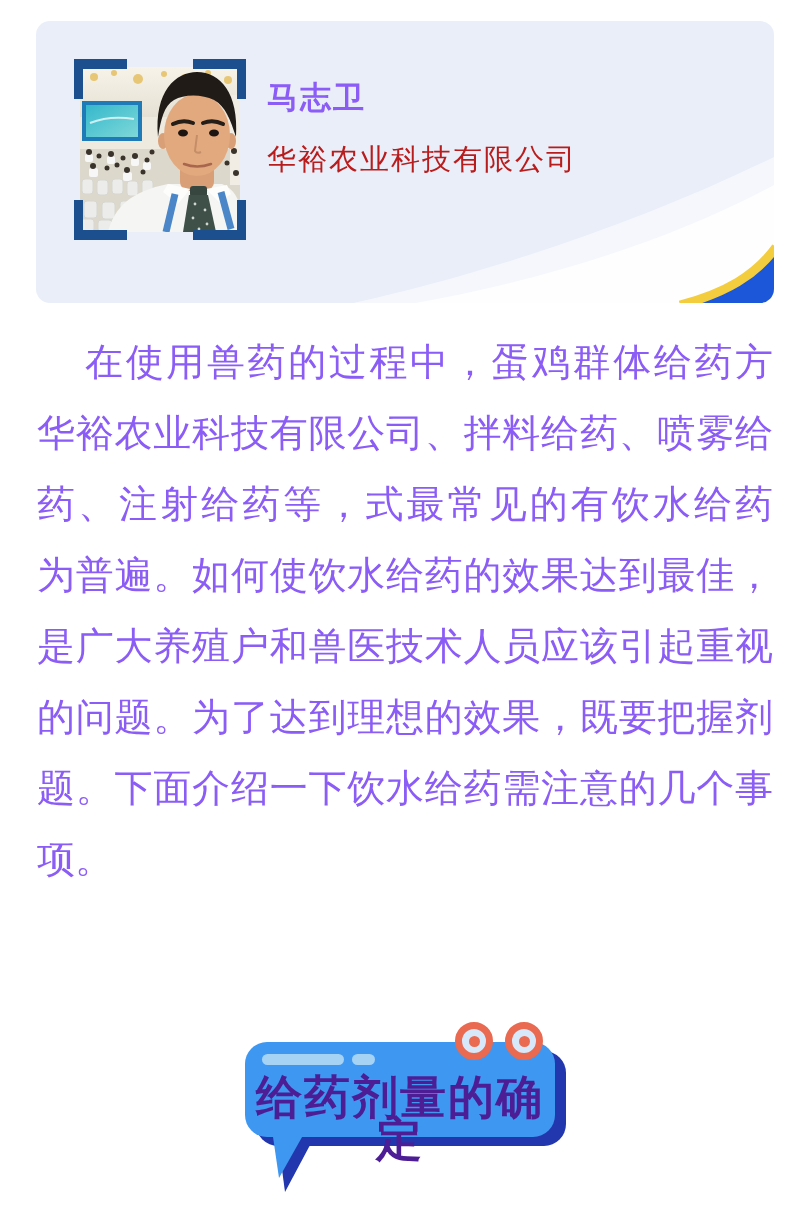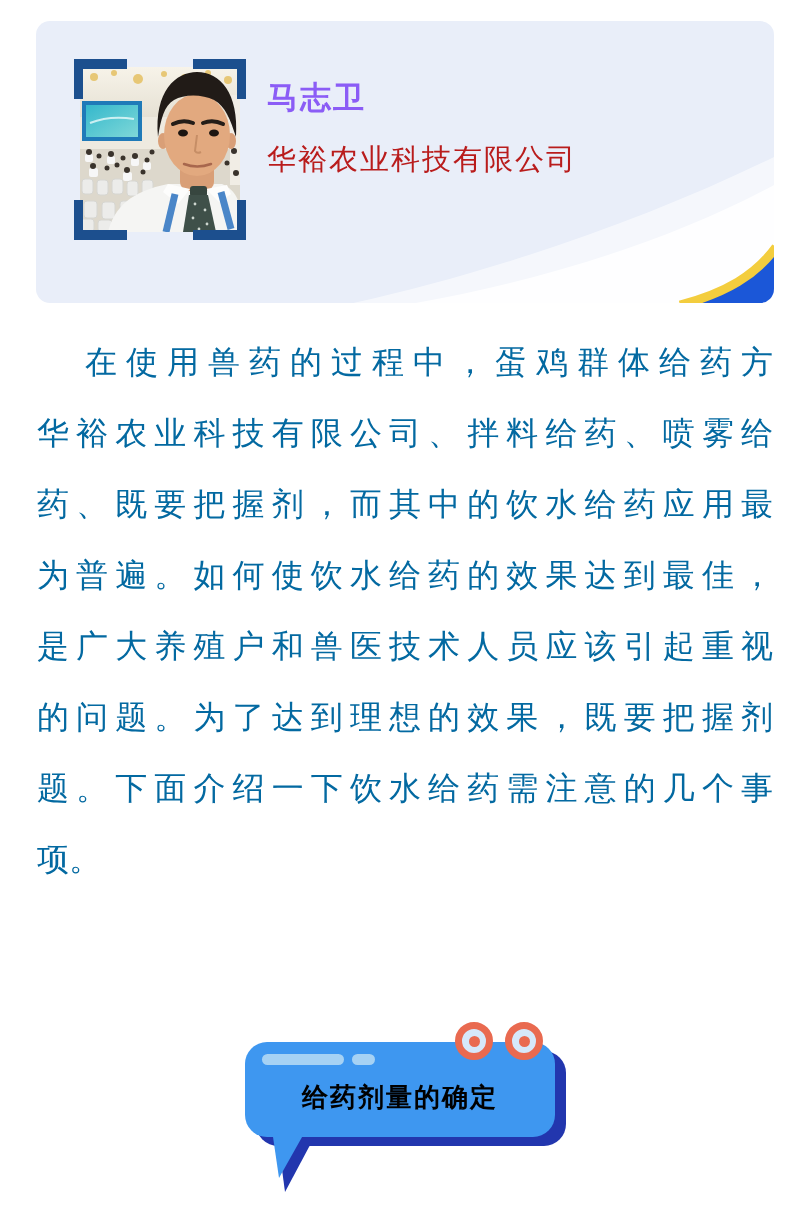--- a/index.html
+++ b/index.html
@@ -27,21 +27,21 @@
   .p-info{
     position:absolute;left:231px;font-size:29px;color:#b91c1c;letter-spacing:2px;
   }
   .p-company{top:119px;}
   .p-title{top:187px;}
   
   .article{
     position:absolute;left:37px;top:327px;width:736px;color:#000;
   }
   .bline{
-    font-size:32px;line-height:71px;color:#0369a1;
+    font-size:38px;line-height:71px;color:#8b5cf6;
     text-align:justify;text-align-last:justify;
     white-space:nowrap;
   }
   .bline.indent{text-indent:48px;}
   .bline.last{text-align-last:left;}
   
   .bubble-wrap{position:absolute;left:245px;top:1022px;width:340px;height:180px;}
   .bubble-shadow{
     position:absolute;left:11px;top:29px;width:310px;height:95px;
     background:#2236ae;border-radius:22px;z-index:1;
@@ -49,21 +49,21 @@
   .tail{position:absolute;left:25px;top:108px;z-index:2;}
   .bubble{
     position:absolute;left:0;top:20px;width:310px;height:95px;
     background:#3e97f0;border-radius:22px;z-index:3;
   }
   .pill{position:absolute;top:12px;height:11px;border-radius:6px;background:#a6d2f4;}
   .pill.p1{left:17px;width:82px;}
   .pill.p2{left:107px;width:23px;}
   .bubble-label{
     position:absolute;left:0;top:34px;width:100%;text-align:center;
-    font-size:26px;line-height:42px;font-weight:bold;color:#000000;letter-spacing:2px;
+    font-size:46px;line-height:42px;font-weight:bold;color:#4c1d95;letter-spacing:2px;
   }
   .ring{
     position:absolute;top:0;width:38px;height:38px;box-sizing:border-box;
     border:7px solid #e96a50;border-radius:50%;background:#d6e8fa;z-index:4;
   }
   .ring.r1{left:210px;}
   .ring.r2{left:260px;}
   .ring .dot{
     position:absolute;left:50%;top:50%;width:11px;height:11px;margin:-5.5px 0 0 -5.5px;
     border-radius:50%;background:#e96a50;
@@ -184,21 +184,21 @@
       <span class="corner br"></span>
     </div>
 
     <div class="p-name">马志卫</div>
     <div class="p-info p-company">华裕农业科技有限公司</div>
   </div>
 
   <div class="article">
     <div class="bline indent">在使用兽药的过程中，蛋鸡群体给药方</div>
     <div class="bline">华裕农业科技有限公司、拌料给药、喷雾给</div>
-    <div class="bline">药、既要把握剂，而其中的饮水给药应用最</div>
+    <div class="bline">药、注射给药等，式最常见的有饮水给药</div>
     <div class="bline">为普遍。如何使饮水给药的效果达到最佳，</div>
     <div class="bline">是广大养殖户和兽医技术人员应该引起重视</div>
     <div class="bline">的问题。为了达到理想的效果，既要把握剂</div>
     <div class="bline">题。下面介绍一下饮水给药需注意的几个事</div>
     <div class="bline last">项。</div>
   </div>
 
   <div class="bubble-wrap">
     <div class="bubble-shadow"></div>
     <svg class="tail" width="60" height="65" viewBox="0 0 60 65">

